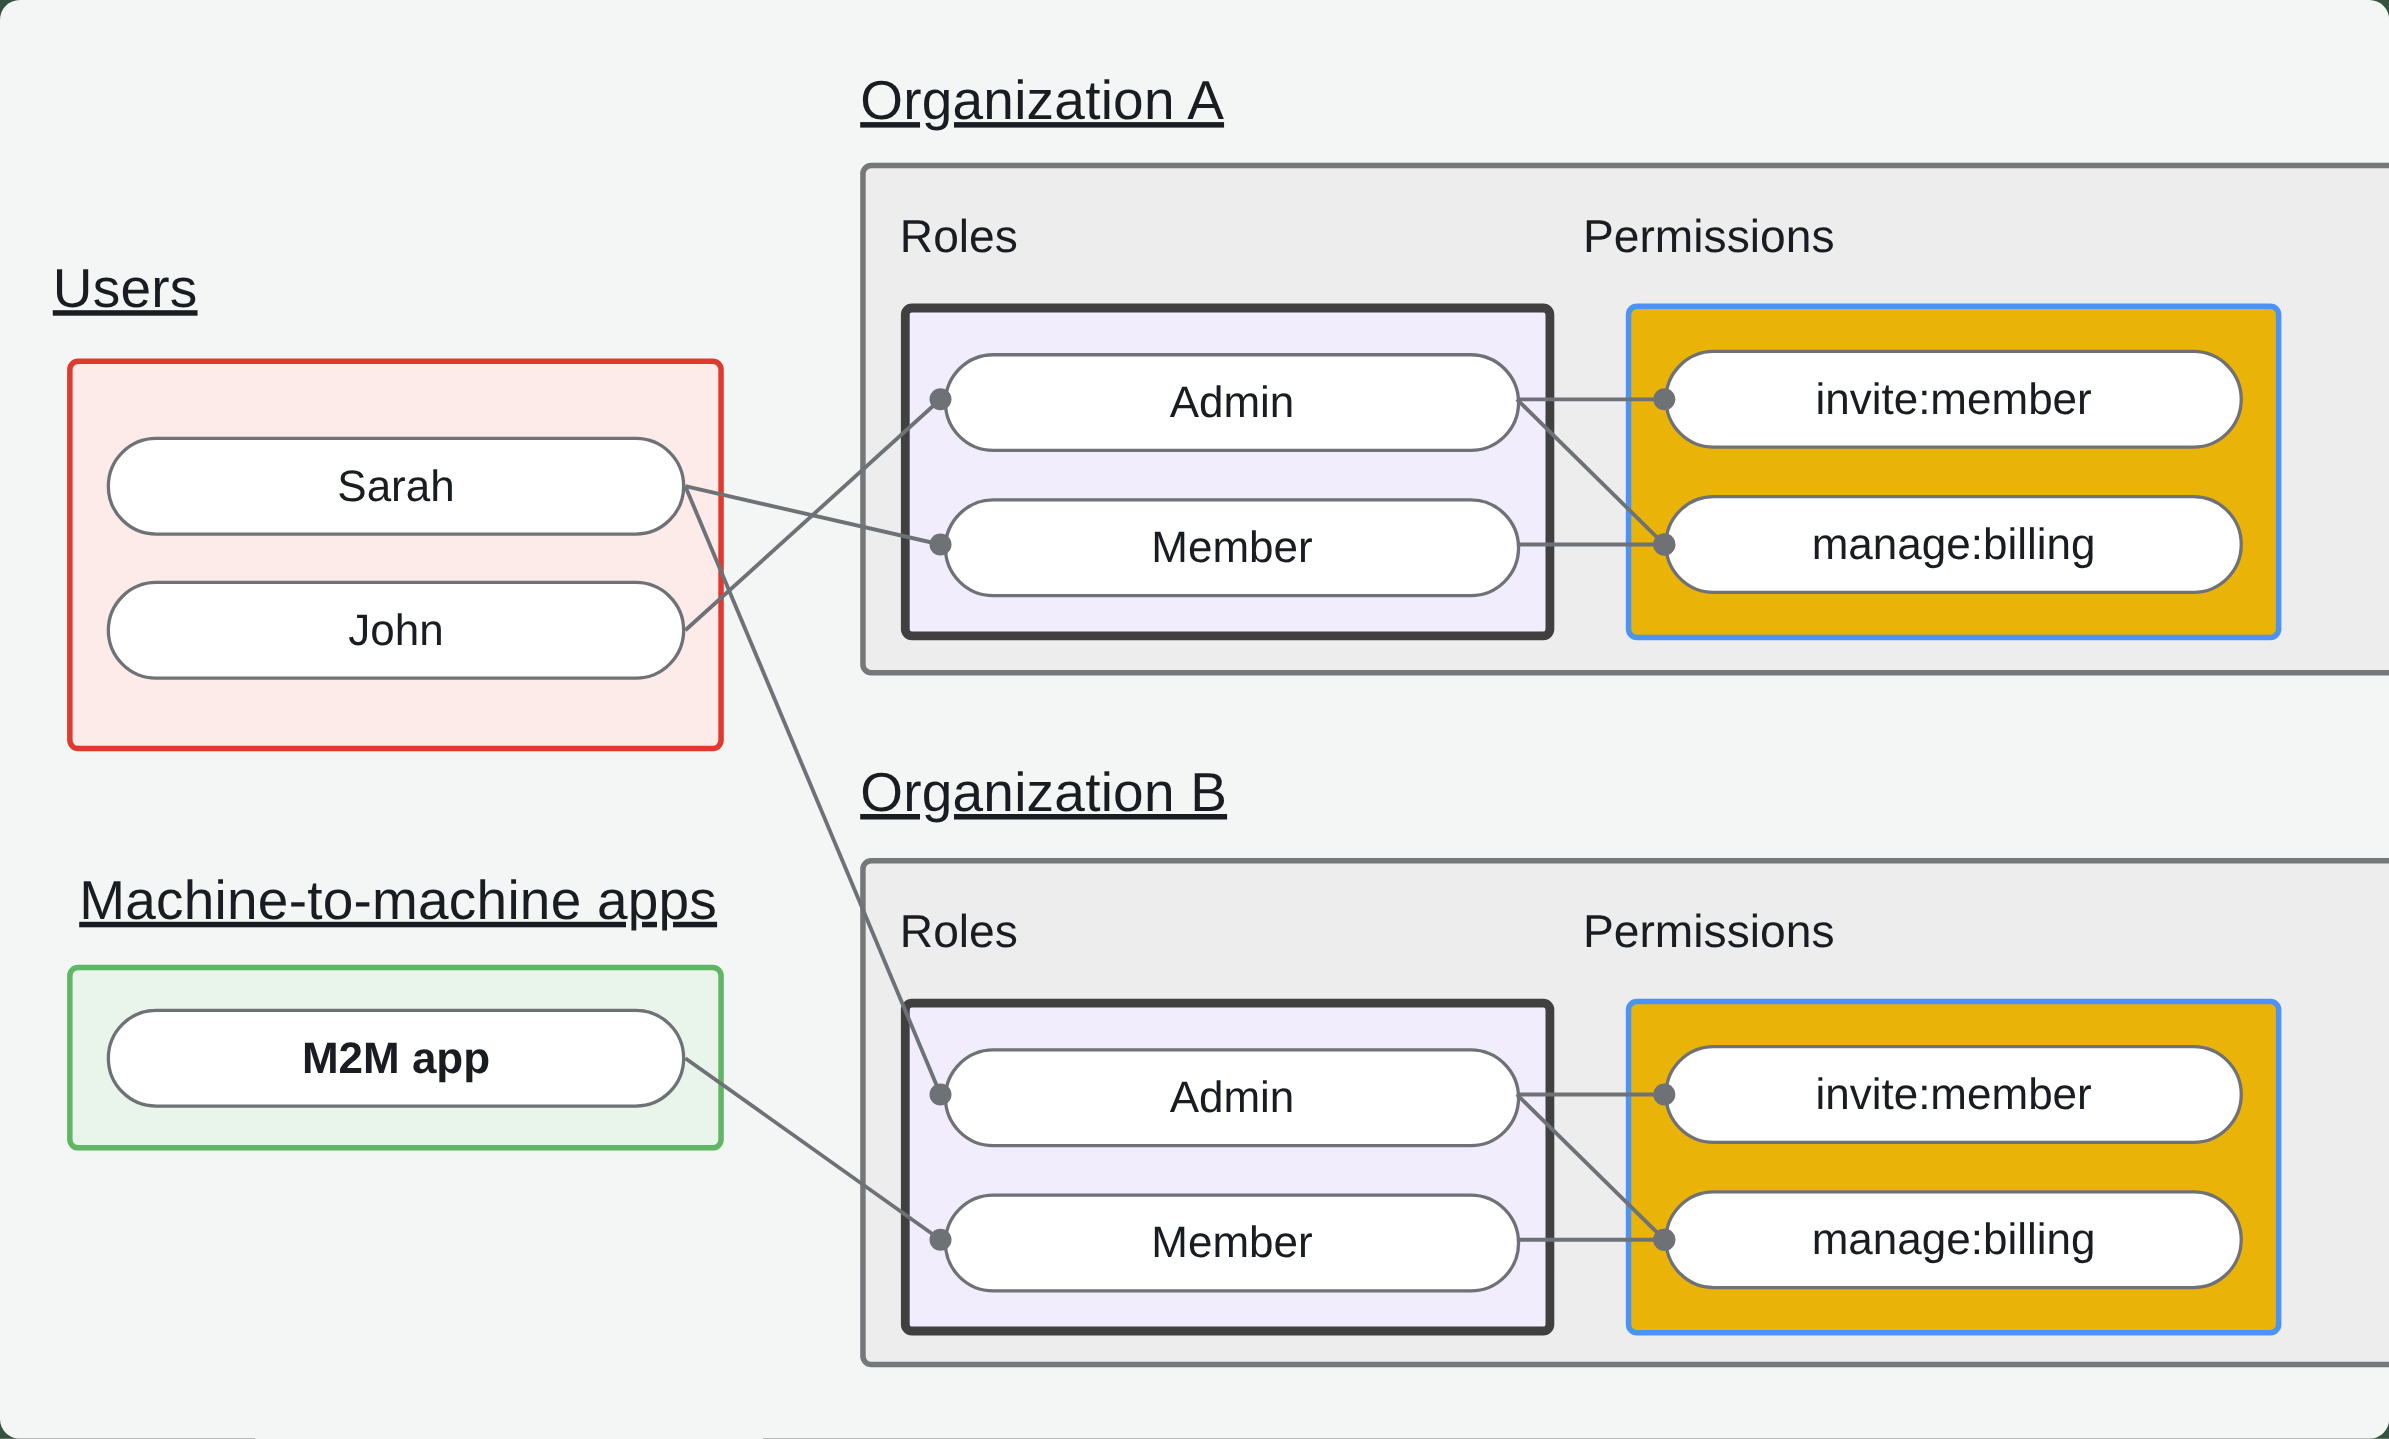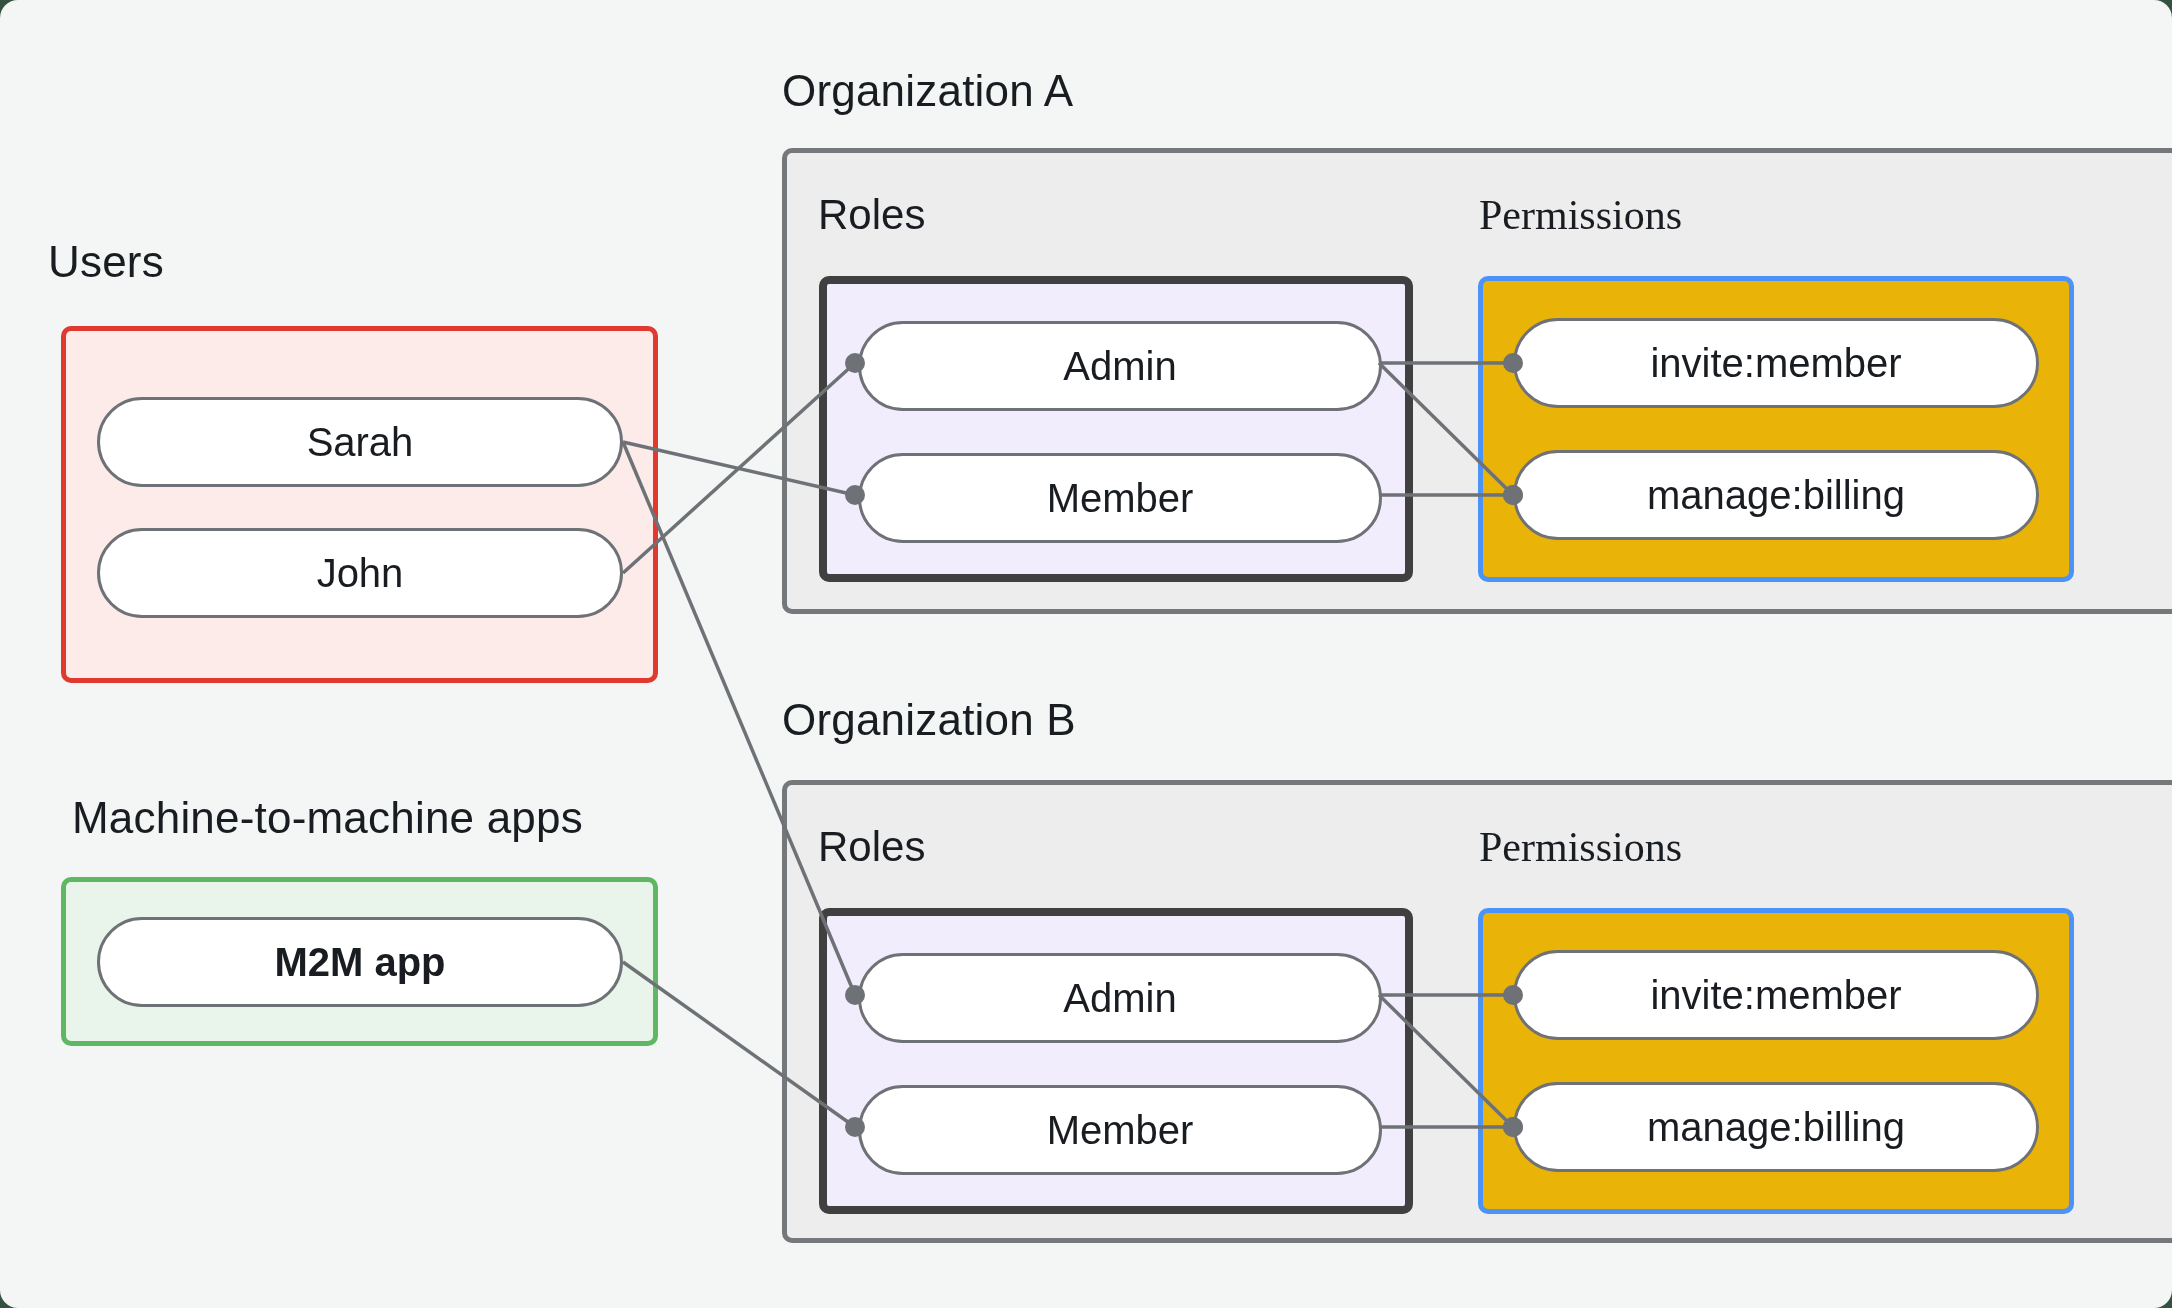--- a/index.html
+++ b/index.html
@@ -11,25 +11,26 @@
     position: relative;
     width: 2172px;
     height: 1308px;
     background: #f3f6f4;
     border-radius: 18px;
     overflow: hidden;
     color: #191d21;
   }
   .section-label {
     position: absolute;
-    font-size: 44px;
+    font-size: 50px;
     font-weight: 500;
     line-height: 52px;
     letter-spacing: 0.2px;
     white-space: nowrap;
+    text-decoration: underline;
   }
   .group-box {
     position: absolute;
     border-radius: 10px;
     box-sizing: border-box;
   }
   .users-box  { left: 61px; top: 326px; width: 597px; height: 357px; border: 5px solid #e03a30; background: #fcebe9; }
   .m2m-box    { left: 61px; top: 877px; width: 597px; height: 169px; border: 5px solid #60b763; background: #e9f4ea; }
   .org-box {
     position: absolute;
@@ -44,21 +45,21 @@
   .org-box.org-b { top: 780px; height: 463px; }
   .inner-label {
     position: absolute;
     font-size: 42px;
     font-weight: 500;
     line-height: 52px;
     top: 36px;
     white-space: nowrap;
   }
   .inner-label.roles-label { left: 31px; }
-  .inner-label.perms-label { left: 692px; font-family: Liberation Serif, serif; }
+  .inner-label.perms-label { left: 652px; }
   .roles-box, .perms-box {
     position: absolute;
     top: 123px;
     height: 306px;
     border-radius: 10px;
     box-sizing: border-box;
   }
   .roles-box { left: 32px;  width: 594px; border: 8px solid #404040; background: #f2edfd; }
   .perms-box { left: 691px; width: 596px; border: 5px solid #4b93f6; background: #eab308; }
   .pill {

